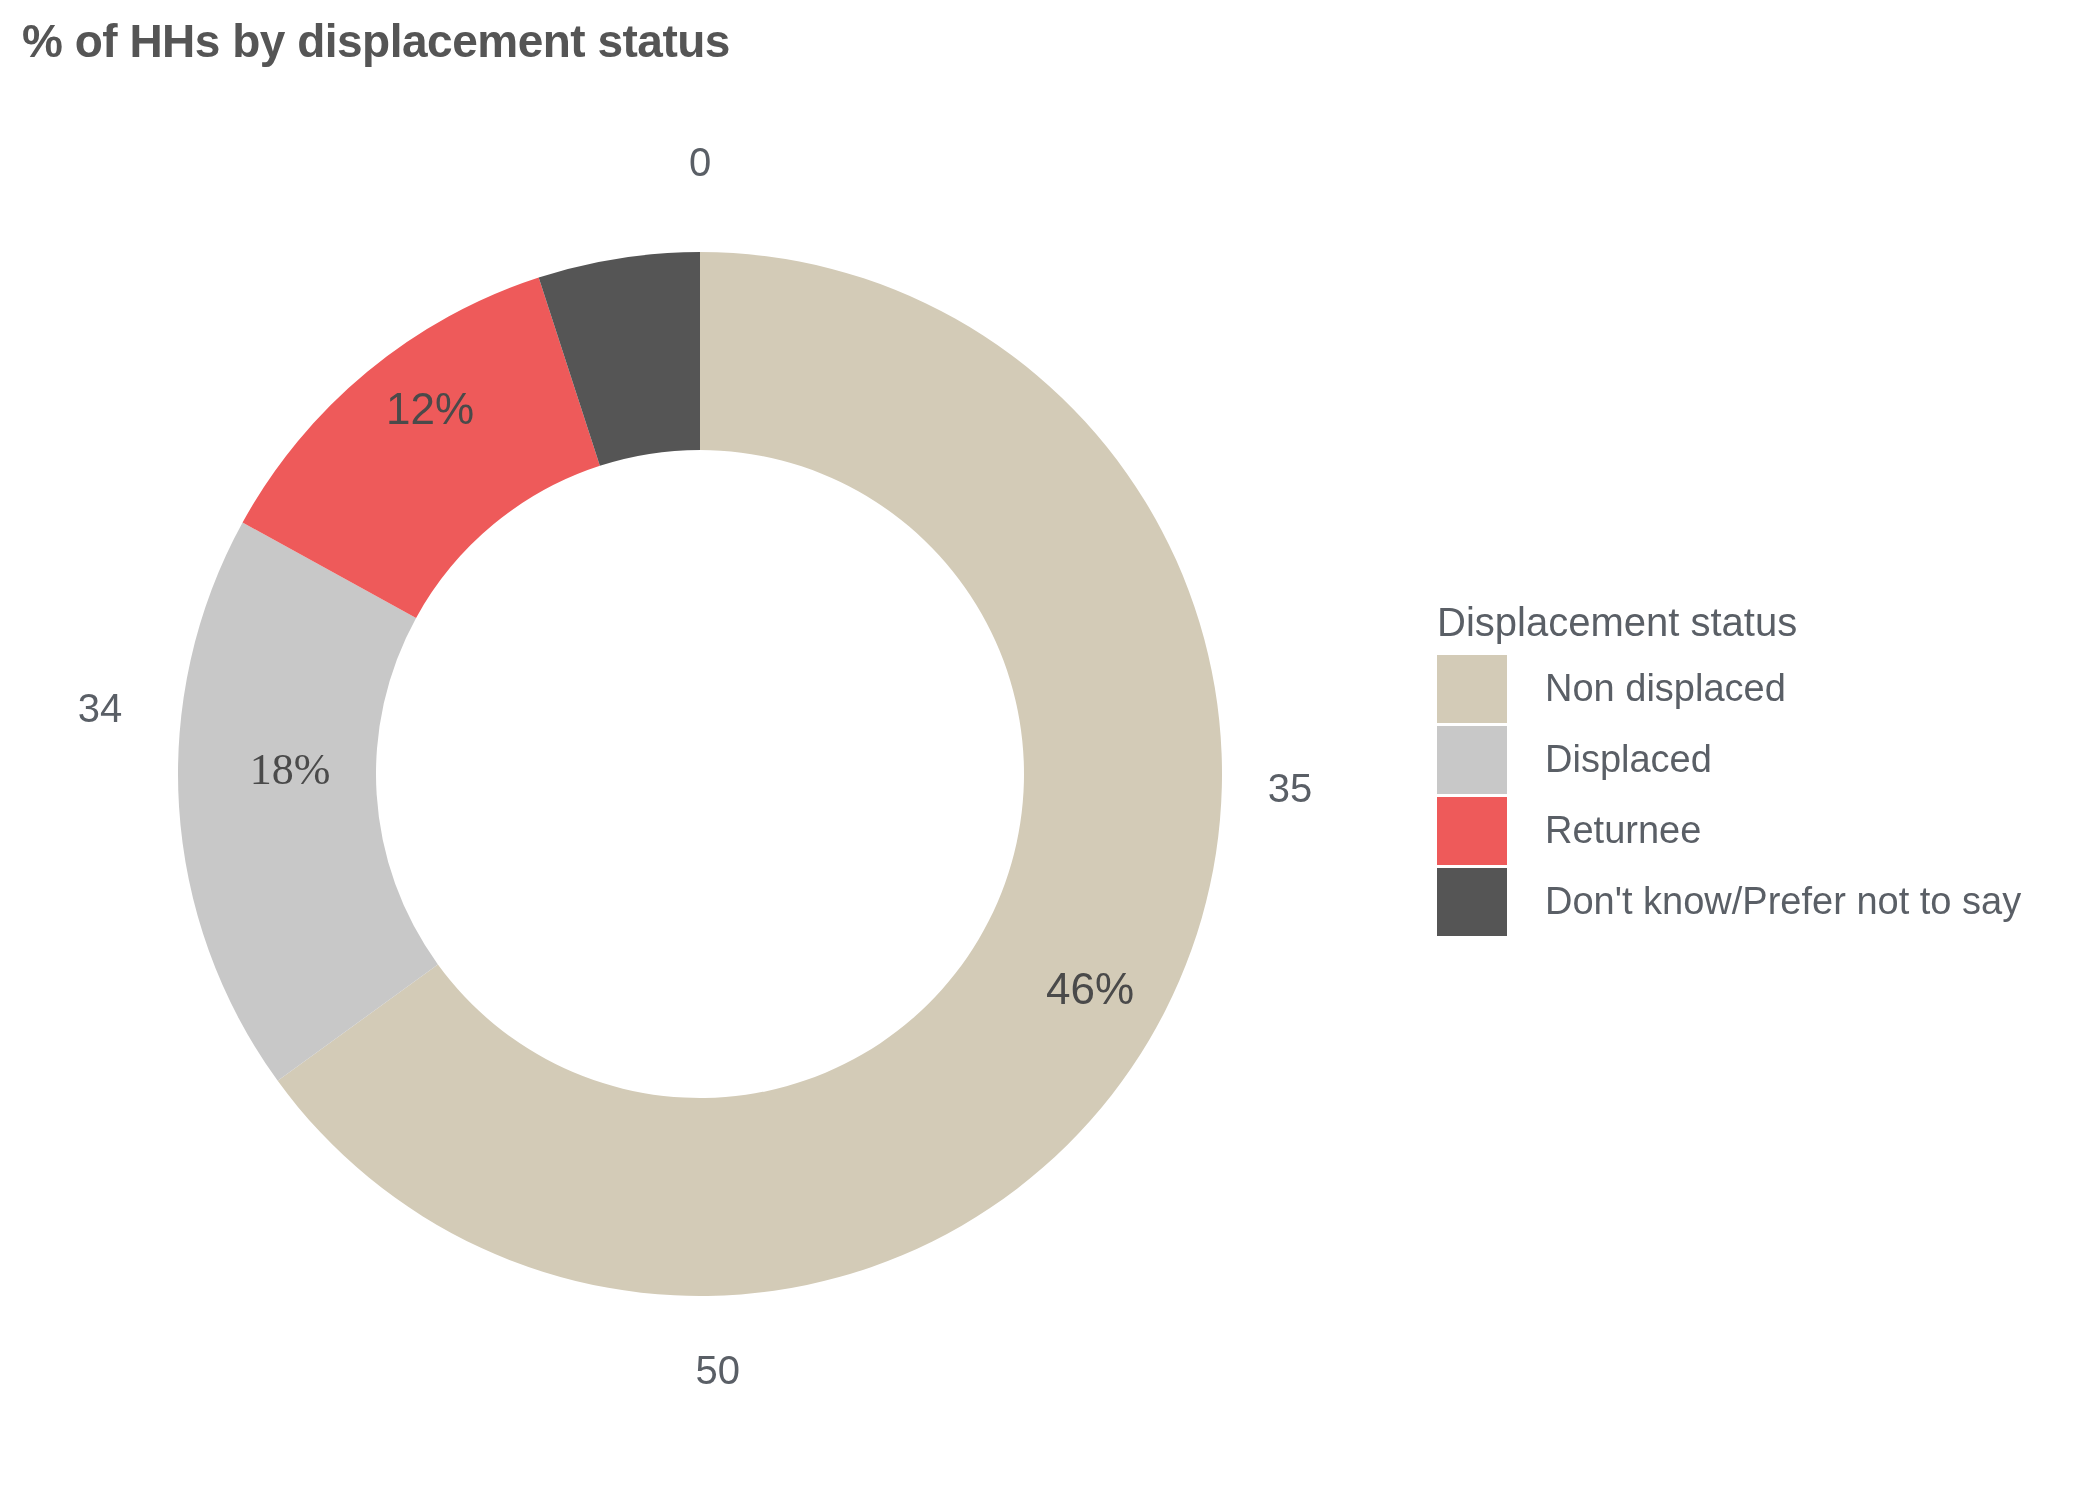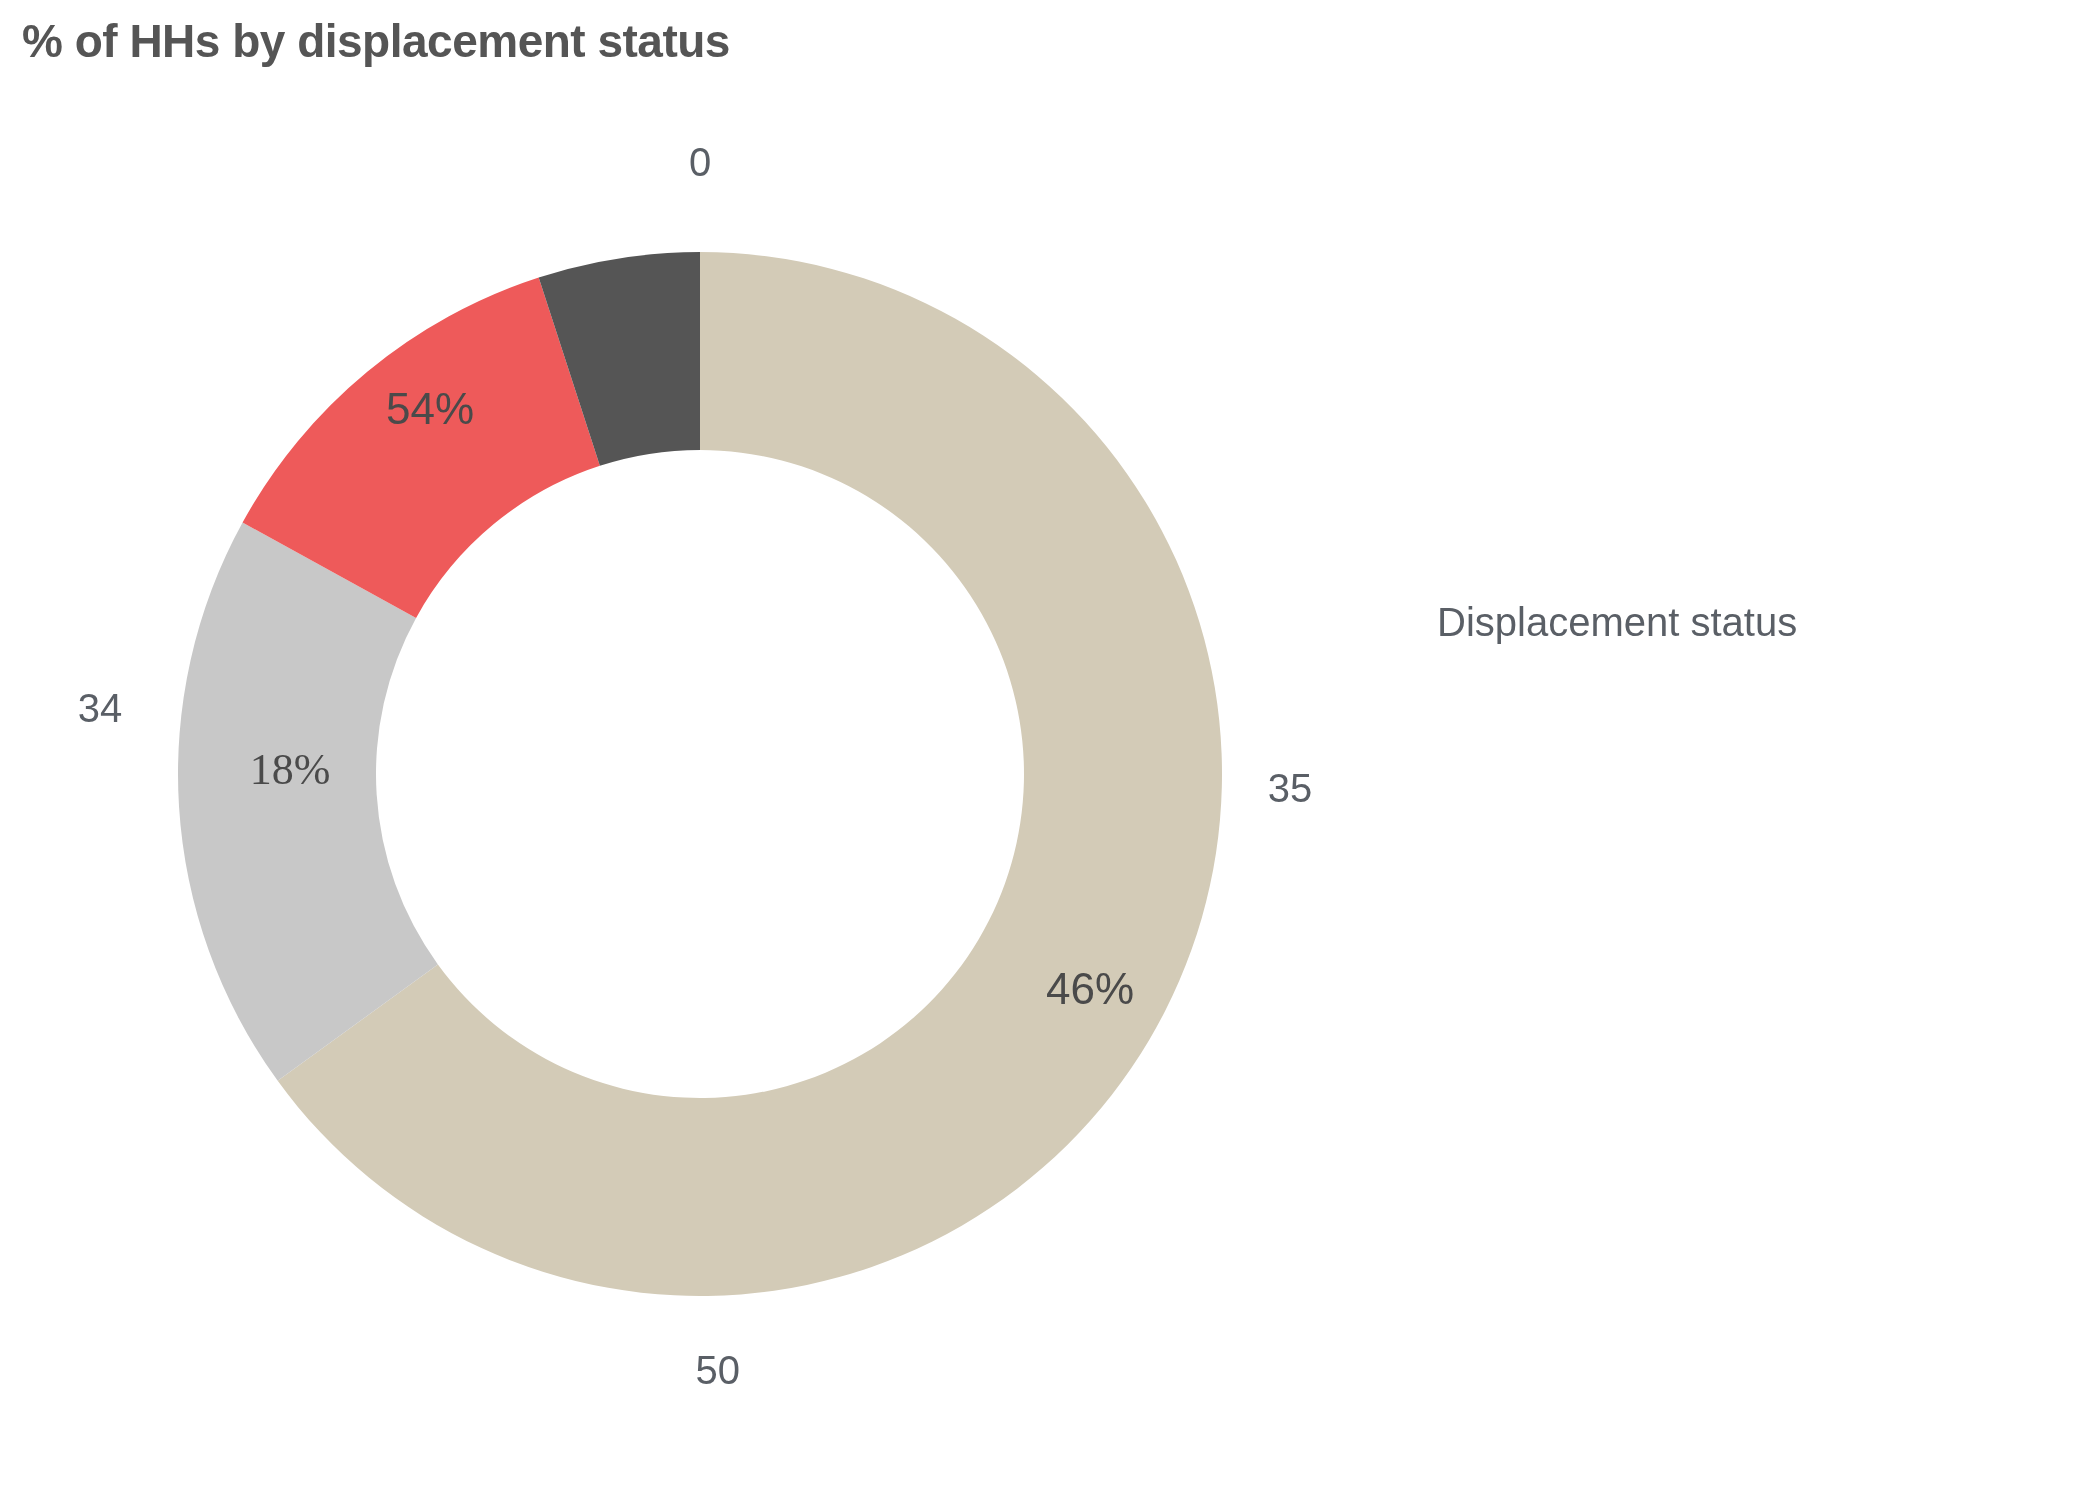--- a/index.html
+++ b/index.html
@@ -111,21 +111,39 @@
         </g>
     </svg>
 
     <div class="axis-tick tick-0">0</div>
     <div class="axis-tick tick-25">35</div>
     <div class="axis-tick tick-50">50</div>
     <div class="axis-tick tick-75">34</div>
 
     <div class="slice-label label-non-displaced">46%</div>
     <div class="slice-label label-displaced">18%</div>
-    <div class="slice-label label-returnee">54%</div>
+    <div class="slice-label label-returnee">12%</div>
 
   </div>
 
   <div class="legend">
     <div class="legend-title">Displacement status</div>
+    <div id="legend-items">
+        <div class="legend-item">
+          <span class="legend-swatch" style="background: rgb(211, 203, 183);"></span>
+          <span class="legend-label">Non displaced</span>
+        </div>
+        <div class="legend-item">
+          <span class="legend-swatch" style="background: rgb(200, 200, 200);"></span>
+          <span class="legend-label">Displaced</span>
+        </div>
+        <div class="legend-item">
+          <span class="legend-swatch" style="background: rgb(238, 90, 90);"></span>
+          <span class="legend-label">Returnee</span>
+        </div>
+        <div class="legend-item">
+          <span class="legend-swatch" style="background: rgb(85, 85, 85);"></span>
+          <span class="legend-label">Don't know/Prefer not to say</span>
+        </div>
+      </div>
   </div>
 
 </div>
 
 </body></html>

